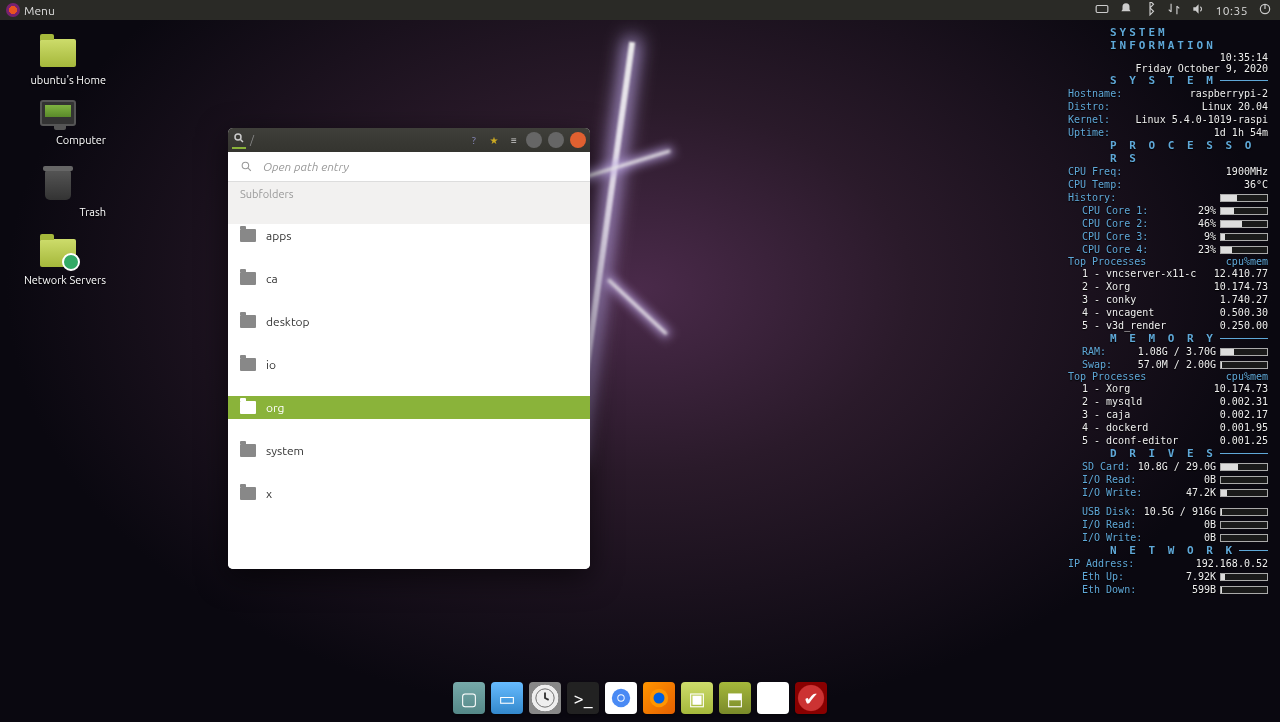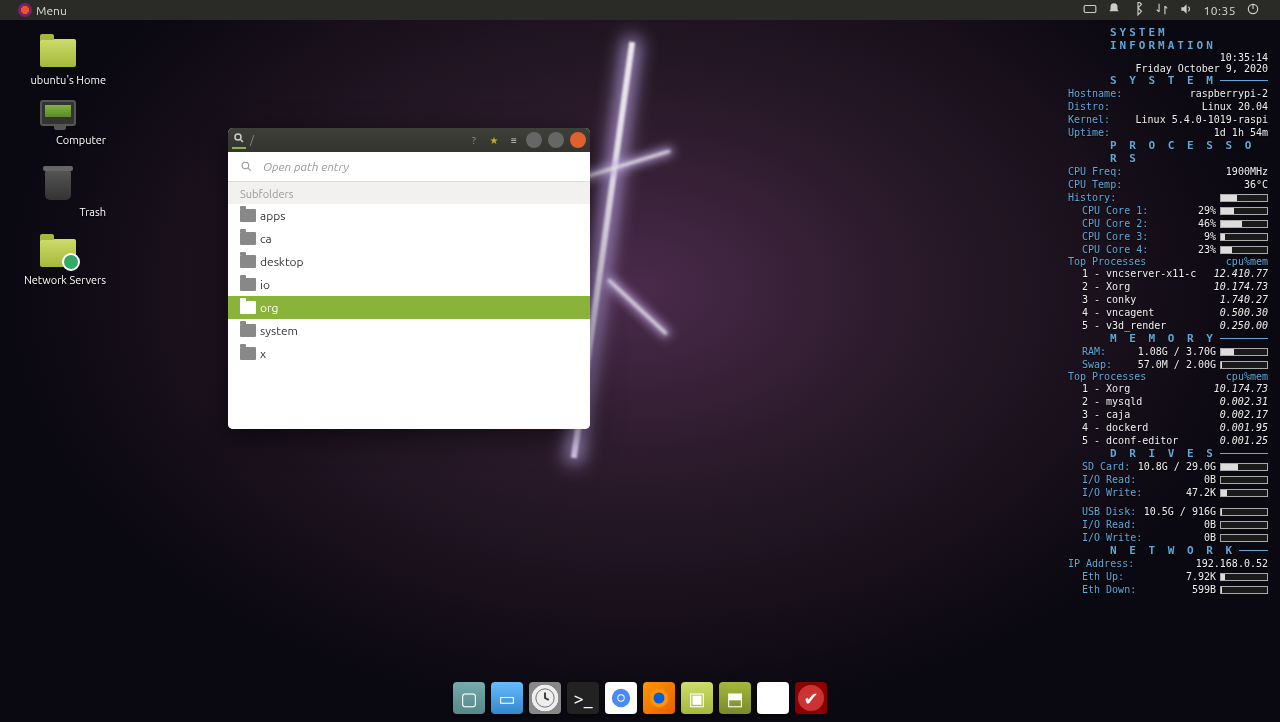--- a/index.html
+++ b/index.html
@@ -15,21 +15,21 @@
   background:linear-gradient(to bottom,#fff,#e8d8ff); filter:blur(1px); opacity:.9;
   transform:rotate(8deg); box-shadow:0 0 18px 4px #d0b8ff; }
 .lightning::before,.lightning::after{content:"";position:absolute;background:#fff;
   filter:blur(1px);box-shadow:0 0 10px 2px #d0b8ff;}
 .lightning::before{top:120px;left:-30px;width:90px;height:3px;transform:rotate(-25deg);}
 .lightning::after{top:260px;left:5px;width:80px;height:3px;transform:rotate(35deg);}
 
 
 .panel { position:absolute; top:0; left:0; right:0; height:20px;
   background:#2a2a26; display:flex; align-items:center; color:#ddd;
-  font-size:12px; padding:0 16px; }
+  font-size:12px; padding:0 4px; }
 .panel .menu-btn { display:flex; align-items:center; gap:4px; padding:0 8px 0 2px; cursor:pointer;}
 .panel .menu-btn .logo{width:14px;height:14px;border-radius:50%;
   background:radial-gradient(circle,#e95420 40%,#77216f 42%);}
 .panel .spacer{flex:1;}
 .panel .tray{display:flex;align-items:center;gap:10px;padding-right:4px;}
 .tray svg{width:14px;height:14px;fill:#ccc;}
 .panel .clock{letter-spacing:.5px;}
 
 
 .desktop-icon{position:absolute;width:96px;text-align:right;color:#fff;
@@ -73,41 +73,41 @@
 .tbtn.star{color:#ca2;}
 .tbtn.menu{color:#ccc;}
 .tbtn.min{background:#666;}
 .tbtn.max{background:#666;margin-left:2px;}
 .tbtn.close{background:#e06030;margin-left:2px;}
 .fm-path{height:30px;background:#fff;display:flex;align-items:center;gap:10px;
   padding:0 12px;color:#999;font-style:italic;border-bottom:1px solid #ddd;}
 .fm-path svg{width:13px;height:13px;fill:#999;}
 .fm-sub{padding:6px 12px 4px;color:#999;font-size:11px;}
 .fm-list{background:#fff;}
-.fm-item{display:flex;align-items:center;gap:4px;padding:5px 12px;
-  font-size:12px;color:#333;cursor:pointer;}
+.fm-item{display:flex;align-items:center;gap:10px;padding:5px 12px;
+  font-size:12px;color:#333;cursor:pointer;margin-top:20px;}
 .fm-item.selected{background:#8ab33a;color:#fff;}
 .fm-item .fico{width:16px;height:13px;background:#888;border-radius:1px;position:relative;}
 .fm-item .fico::before{content:"";position:absolute;top:-3px;left:0;width:6px;height:3px;
   background:#888;border-radius:1px 1px 0 0;}
 .fm-item.selected .fico,.fm-item.selected .fico::before{background:#fff;}
 .fm-pad{height:64px;background:#fff;}
 
 
 .sys{position:absolute;top:26px;right:12px;width:200px;color:#bcd;
   font-family:"DejaVu Sans Mono","Consolas",monospace;font-size:10px;
   text-shadow:0 1px 1px #000;}
 .sys .title{color:#5fa8d8;letter-spacing:3px;font-size:11px;font-weight:bold;margin-left:42px;}
 .sys .title.line{display:flex;align-items:center;gap:4px;}
 .sys .title.line::after{content:"";flex:1;height:1px;background:#5fa8d8;}
 .sys .center{text-align:right;color:#eee;}
 .sys .row{display:flex;justify-content:space-between;line-height:13px;}
 .sys .row .k{color:#5fa8d8;}
 .sys .row .v{color:#eee;}
-.sys .row .v2{color:#eee;width:34px;text-align:center;font-style:italic;}
+.sys .row .v2{color:#eee;width:34px;text-align:center;}
 .sys .indent{padding-left:14px;}
 .sys .bar{display:inline-block;width:48px;height:8px;border:1px solid #aaa;
   margin-left:4px;vertical-align:middle;position:relative;background:#1a1a1a;}
 .sys .bar>i{position:absolute;top:0;bottom:0;left:0;background:#ddd;}
 .sys .proc-hdr{display:flex;justify-content:space-between;color:#5fa8d8;}
 .sys .proc-hdr span:last-child{color:#5fa8d8;}
 
 
 .dock{position:absolute;bottom:4px;left:50%;transform:translateX(-50%);
   display:flex;gap:6px;padding:4px 8px;}

